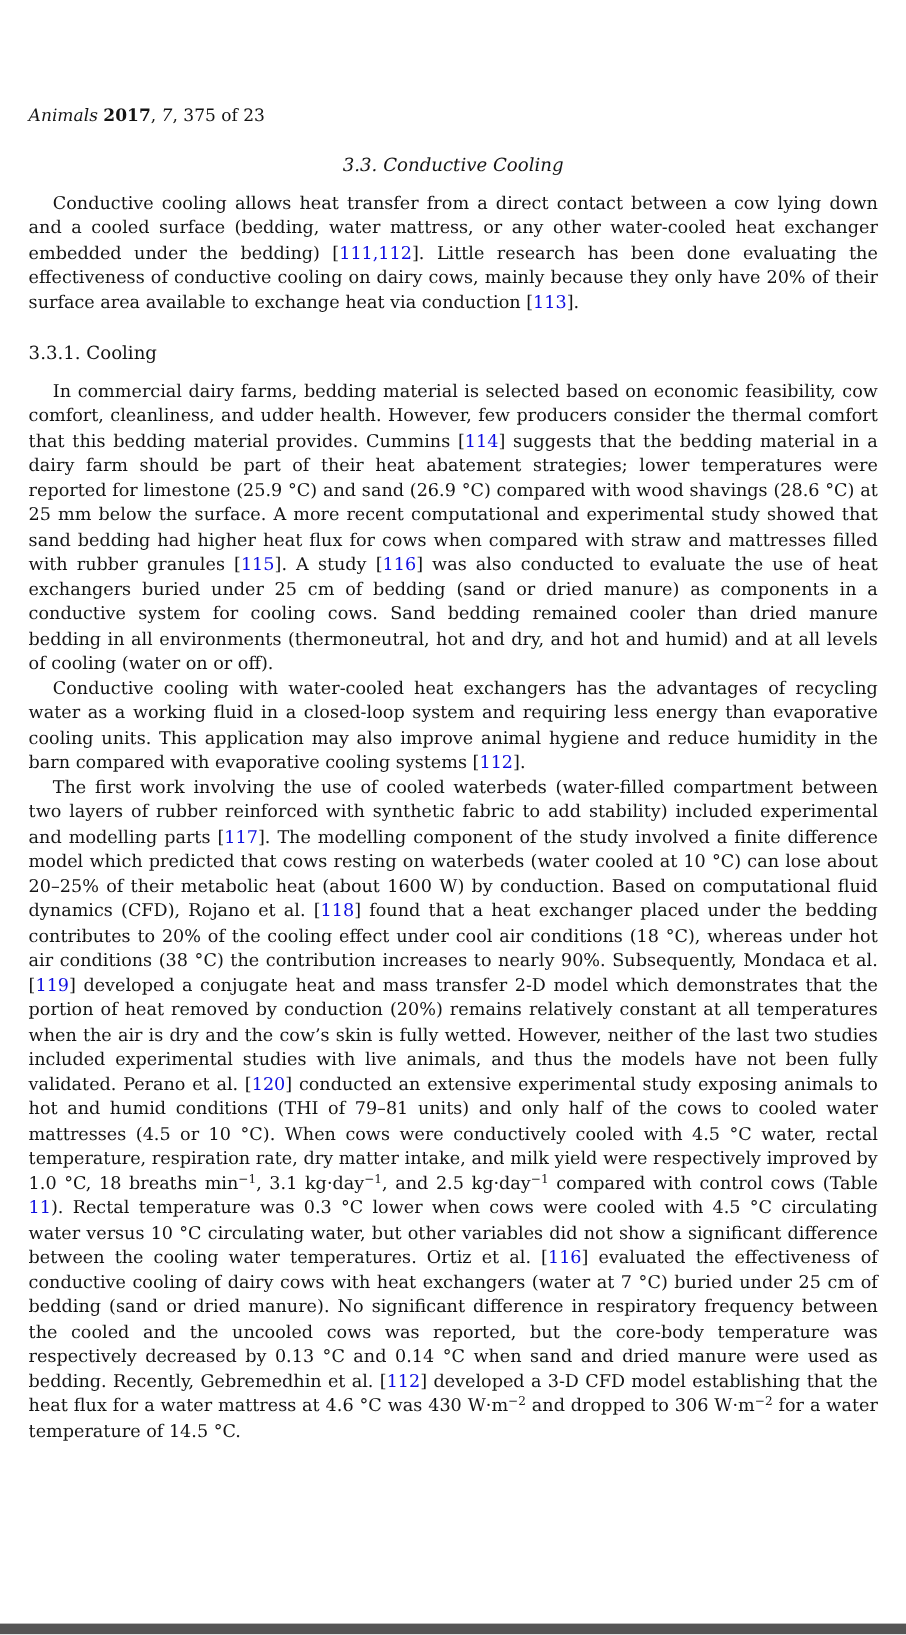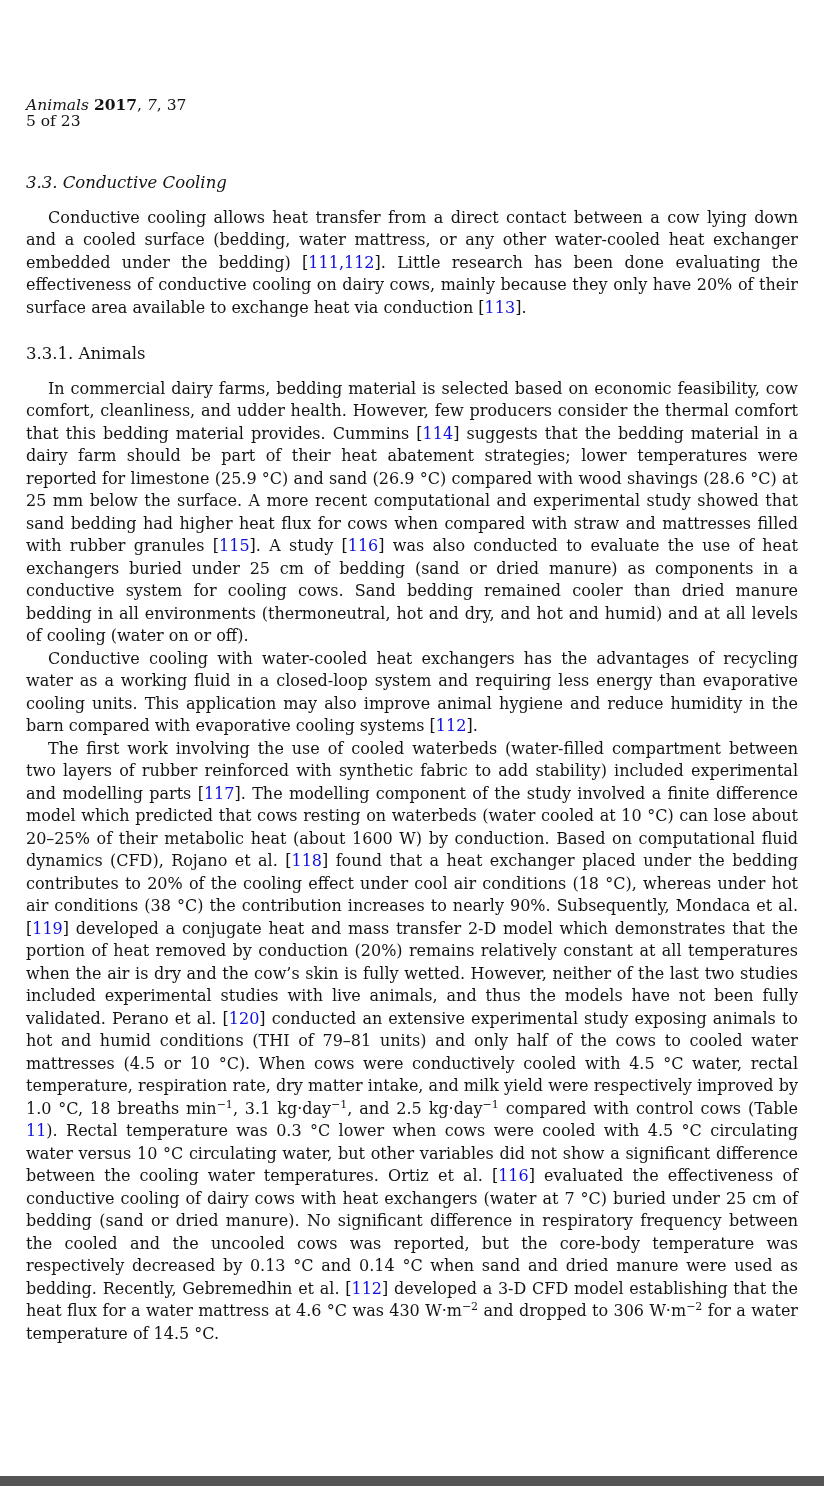--- a/index.html
+++ b/index.html
@@ -11,38 +11,37 @@
     background: #ffffff;
     font-family: "DejaVu Serif", "Liberation Serif", serif;
     color: var(--text-color, #141414);
     overflow: hidden;
   }
   .page-inner {
     padding: 97px 26px 0 26px;
   }
   .running-head {
     display: flex;
-    justify-content: flex-end;
+    justify-content: flex-start;
     align-items: baseline;
     font-size: 15.5px;
     line-height: 16px;
-    flex-direction: column;
   }
   .running-head .i { font-style: italic; }
   .running-head .b { font-weight: bold; }
   .body-copy {
     font-size: 16px;
   }
   .sect-heading {
     font-size: 16.5px;
     line-height: 22.5px;
     margin: 24px 0 12px 0;
   }
   .sect-heading.italic { font-style: italic; }
-  .sect-heading.first { margin-top: 43px; }
+  .sect-heading.first { margin-top: 26px; text-align: center; }
   .body-para {
     font-size: 16px;
     line-height: 22.5px;
     text-align: justify;
     text-indent: 22px;
     margin: 0;
   }
   .ref-link {
     color: var(--link-color, #0000EE);
     cursor: pointer;
@@ -69,20 +68,20 @@
     <div class="running-head">
       <div>
         <span class="i">Animals</span>
         <span class="b">2017</span><span>, </span><span class="i">7</span><span>, 37</span>
       </div>
       <div>5 of 23</div>
     </div>
     <main class="body-copy">
         <div class="sect-heading italic first">3.3. Conductive Cooling</div>
         <p class="body-para">Conductive cooling allows heat transfer from a direct contact between a cow lying down and a cooled surface (bedding, water mattress, or any other water-cooled heat exchanger embedded under the bedding) [<span class="ref-link">111,112</span>]. Little research has been done evaluating the effectiveness of conductive cooling on dairy cows, mainly because they only have 20% of their surface area available to exchange heat via conduction [<span class="ref-link">113</span>].</p>
-        <div class="sect-heading">3.3.1. Animals</div>
+        <div class="sect-heading">3.3.1. Cooling</div>
         <p class="body-para">In commercial dairy farms, bedding material is selected based on economic feasibility, cow comfort, cleanliness, and udder health.  However, few producers consider the thermal comfort that this bedding material provides.  Cummins [<span class="ref-link">114</span>] suggests that the bedding material in a dairy farm should be part of their heat abatement strategies; lower temperatures were reported for limestone (25.9 °C) and sand (26.9 °C) compared with wood shavings (28.6 °C) at 25 mm below the surface. A more recent computational and experimental study showed that sand bedding had higher heat flux for cows when compared with straw and mattresses filled with rubber granules [<span class="ref-link">115</span>].  A study [<span class="ref-link">116</span>] was also conducted to evaluate the use of heat exchangers buried under 25 cm of bedding (sand or dried manure) as components in a conductive system for cooling cows. Sand bedding remained cooler than dried manure bedding in all environments (thermoneutral, hot and dry, and hot and humid) and at all levels of cooling (water on or off).</p>
         <p class="body-para">Conductive cooling with water-cooled heat exchangers has the advantages of recycling water as a working fluid in a closed-loop system and requiring less energy than evaporative cooling units. This application may also improve animal hygiene and reduce humidity in the barn compared with evaporative cooling systems [<span class="ref-link">112</span>].</p>
         <p class="body-para">The first work involving the use of cooled waterbeds (water-filled compartment between two layers of rubber reinforced with synthetic fabric to add stability) included experimental and modelling parts [<span class="ref-link">117</span>].  The modelling component of the study involved a finite difference model which predicted that cows resting on waterbeds (water cooled at 10 °C) can lose about 20–25% of their metabolic heat (about 1600 W) by conduction. Based on computational fluid dynamics (CFD), Rojano et al. [<span class="ref-link">118</span>] found that a heat exchanger placed under the bedding contributes to 20% of the cooling effect under cool air conditions (18 °C), whereas under hot air conditions (38 °C) the contribution increases to nearly 90%. Subsequently, Mondaca et al. [<span class="ref-link">119</span>] developed a conjugate heat and mass transfer 2-D model which demonstrates that the portion of heat removed by conduction (20%) remains relatively constant at all temperatures when the air is dry and the cow’s skin is fully wetted.  However, neither of the last two studies included experimental studies with live animals, and thus the models have not been fully validated.  Perano et al. [<span class="ref-link">120</span>] conducted an extensive experimental study exposing animals to hot and humid conditions (THI of 79–81 units) and only half of the cows to cooled water mattresses (4.5 or 10 °C). When cows were conductively cooled with 4.5 °C water, rectal temperature, respiration rate, dry matter intake, and milk yield were respectively improved by 1.0 °C, 18 breaths min<sup>−1</sup>, 3.1 kg·day<sup>−1</sup>, and 2.5 kg·day<sup>−1</sup> compared with control cows (Table <span class="ref-link">11</span>).  Rectal temperature was 0.3 °C lower when cows were cooled with 4.5 °C circulating water versus 10 °C circulating water, but other variables did not show a significant difference between the cooling water temperatures.  Ortiz et al. [<span class="ref-link">116</span>] evaluated the effectiveness of conductive cooling of dairy cows with heat exchangers (water at 7 °C) buried under 25 cm of bedding (sand or dried manure). No significant difference in respiratory frequency between the cooled and the uncooled cows was reported, but the core-body temperature was respectively decreased by 0.13 °C and 0.14 °C when sand and dried manure were used as bedding.  Recently, Gebremedhin et al. [<span class="ref-link">112</span>] developed a 3-D CFD model establishing that the heat flux for a water mattress at 4.6 °C was 430 W·m<sup>−2</sup> and dropped to 306 W·m<sup>−2</sup> for a water temperature of 14.5 °C.</p>
       </main>
   </div>
   <div class="footer-bar"></div>
 </div>
 
 </body></html>

